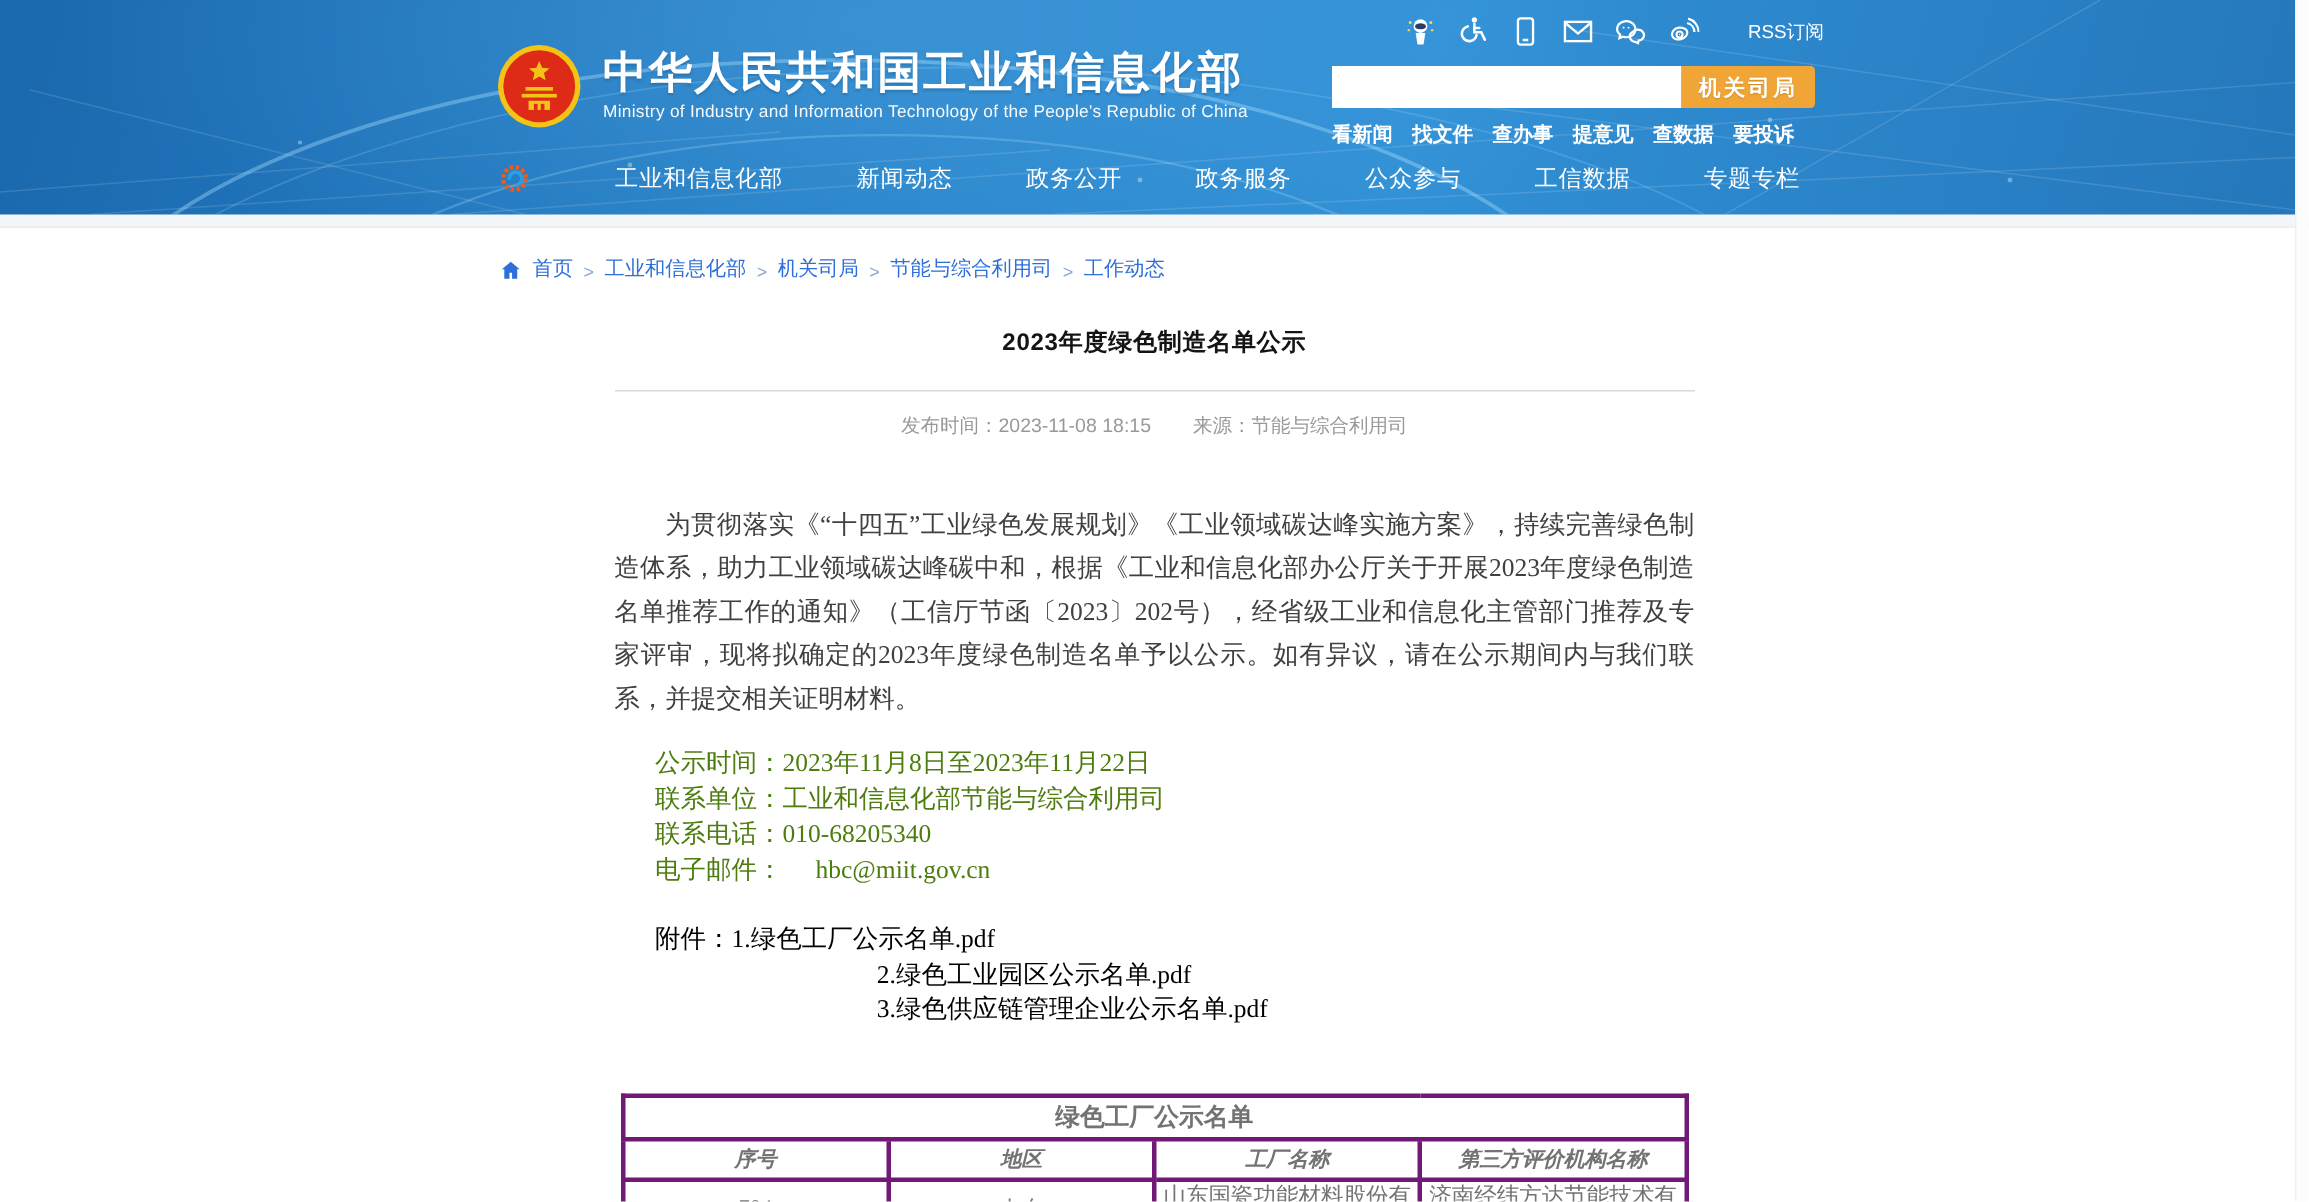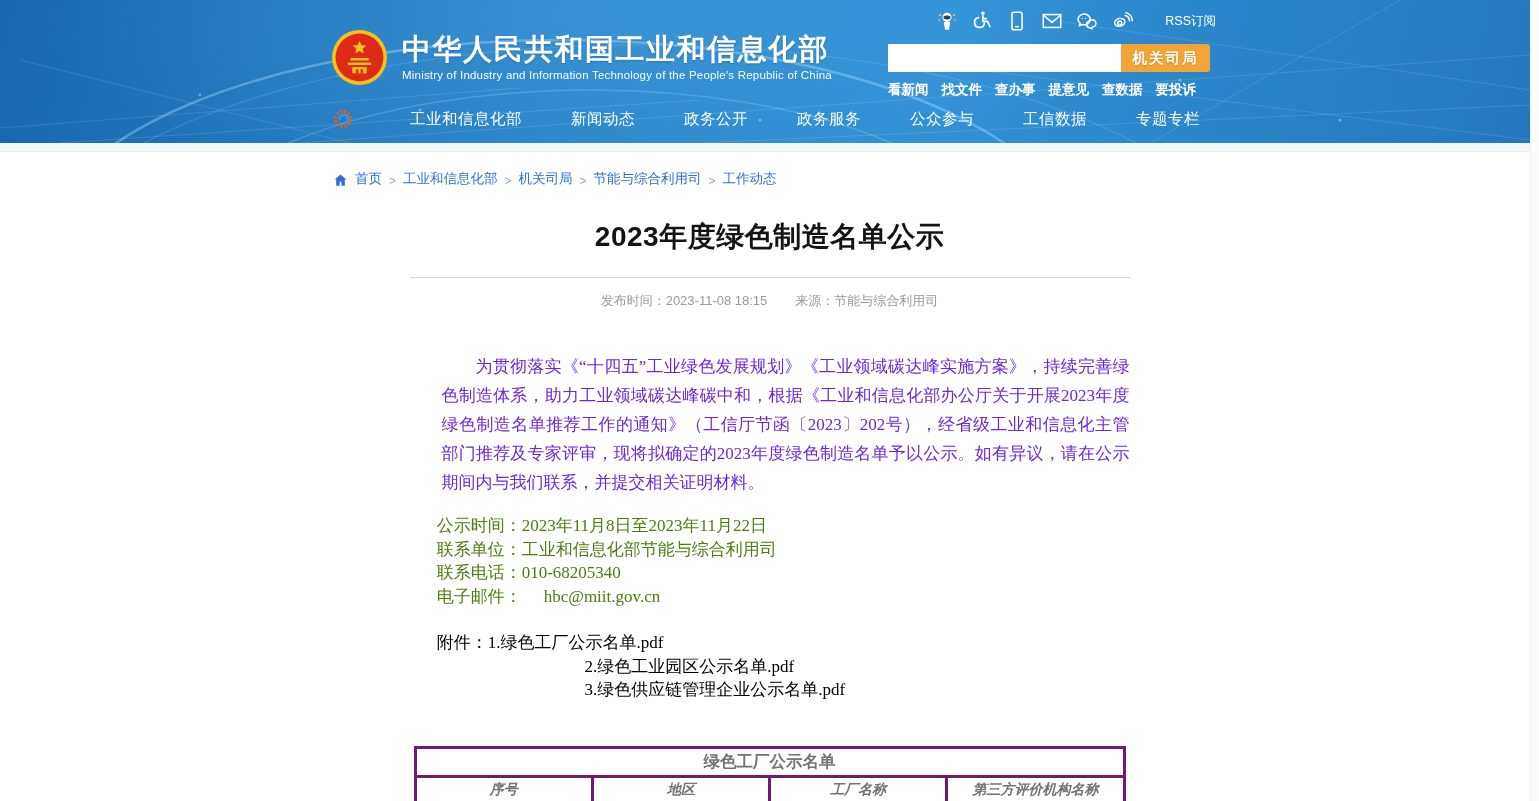--- a/index.html
+++ b/index.html
@@ -63,31 +63,31 @@
     font-size:13.5px; color:#2e6fd9;
   }
   .breadcrumb .home-icon { width:15px; height:15px; cursor:pointer; display:inline-flex; }
   .breadcrumb .crumb { cursor:pointer; }
   .breadcrumb .sep { color:#8ba6cf; font-size:12px; }
 
   
   .article { width:720px; margin:0 auto; }
   .article-title {
     margin:30px 0 0; text-align:center;
-    font-size:28px; font-weight:bold; color:#141414; letter-spacing:.5px;
+    font-size:16px; font-weight:bold; color:#141414; letter-spacing:.5px;
   }
   .title-rule { border:none; border-top:1px solid #d8d8d8; margin:21px 0 0; }
   .meta { margin-top:14px; text-align:center; color:#999; font-size:13px; }
   .meta .src { margin-left:28px; }
 
   .body-text {
     margin-top:42px;
     font-family:"Liberation Serif","DejaVu Serif",serif;
-    font-size:17px; line-height:29px; color:#6d28d9;
-    text-align:justify; text-indent:2em;margin-left:32px;
+    font-size:17px; line-height:29px; color:#404040;
+    text-align:justify; text-indent:2em;
   }
 
   .contact { margin-top:15px; font-family:"Liberation Serif","DejaVu Serif",serif; font-size:17px; color:#4d7c0f; }
   .contact p { margin:0; line-height:23.5px; padding-left:1.6em; }
   .contact .email-val { margin-left:22px; cursor:pointer; }
 
   .attachments { margin-top:23px; font-family:"Liberation Serif","DejaVu Serif",serif; font-size:17px; color:#000; }
   .attachments p { margin:0; line-height:23.5px; }
   .attachments .first { padding-left:1.6em; }
   .attachments .rest { padding-left:175px; }

